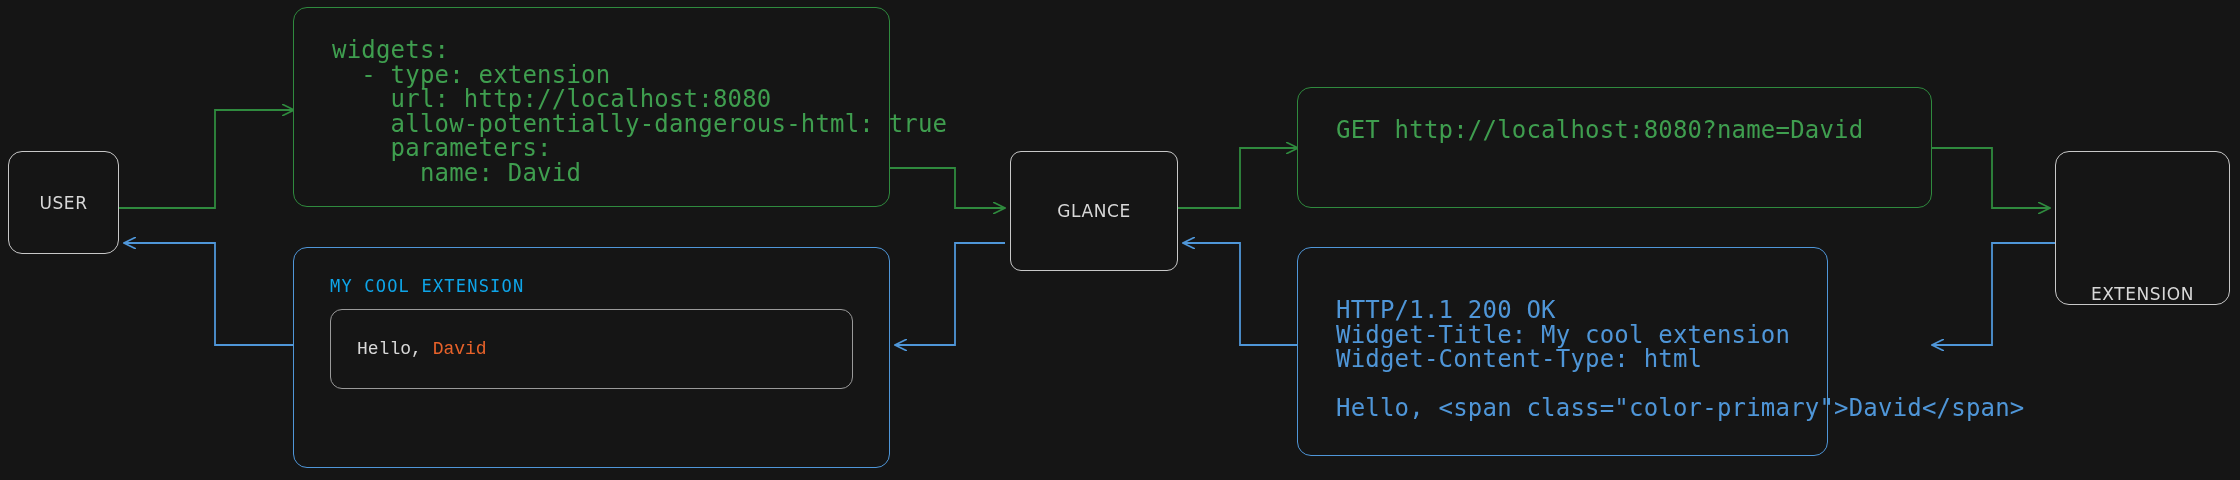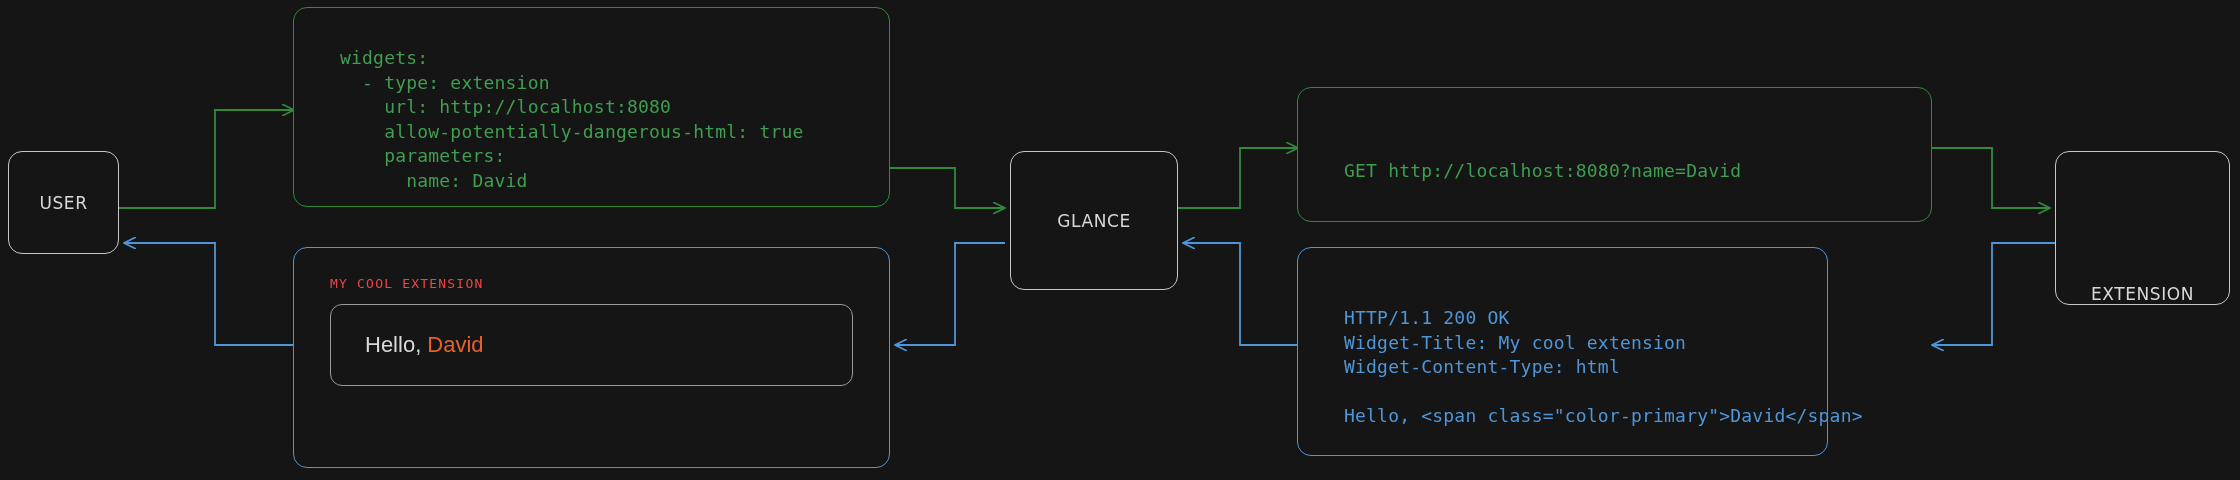--- a/index.html
+++ b/index.html
@@ -51,54 +51,53 @@
     box-sizing: border-box;
     border-radius: 14px;
     border: 1.5px solid #2f8a3e;
     background: #151515;
     padding: 22px 30px;
   }
   .msgbox.green { border-color: #2f8a3e; }
   .msgbox.blue  { border-color: #4f96d8; }
 
   .code {
-    margin: 16px;
+    margin: 8px;
     font-family: "DejaVu Sans Mono", "Liberation Mono", monospace;
-    font-size: 18px;
+    font-size: 24px;
     line-height: 24.5px;
     white-space: pre;
     letter-spacing: 0.2px;
   }
   .code.green { color: #3f9e4f; }
   .code.blue  { color: #4f96d8; }
 
   
   .widget-title {
     font-family: "DejaVu Sans Mono", "Liberation Mono", monospace;
-    font-size: 13px;
+    font-size: 17px;
     letter-spacing: 1.2px;
-    color: #ef4444;
+    color: #0ea5e9;
     margin: 0 0 13px 0;
     white-space: pre;
   }
   .widget-body {
     box-sizing: border-box;
     border: 1.5px solid #9a9a9a;
     border-radius: 12px;
     padding: 27px 26px;
     min-height: 80px;
     display: flex;
     align-items: center;
   }
   .widget-text {
-    font-family: Liberation Sans, sans-serif;
-    font-size: 22px;
+    font-family: Liberation Mono, monospace;
+    font-size: 18px;
     color: #d8d8d8;
     white-space: pre;
-    margin-left: 8px;
   }
   .color-primary { color: #e8622a; }
 </style>
 </head>
 <body>
 
 <div id="canvas">
 
   <svg id="connectors" viewBox="0 0 2240 480" width="2240" height="480" xmlns="http://www.w3.org/2000/svg">
     <defs>
@@ -124,38 +123,38 @@
 
     <path d="M1005,243 L955,243 L955,345 L895,345" fill="none" stroke="#4f96d8" stroke-width="1.8" marker-end="url(#arrow-blue)"></path>
 
     <path d="M294,345 L215,345 L215,243 L124,243" fill="none" stroke="#4f96d8" stroke-width="1.8" marker-end="url(#arrow-blue)"></path>
   </svg>
 
   <div class="node" style="left:8px; top:151px; width:111px; height:103px;">
     <span class="node-label">USER</span>
   </div>
 
-  <div class="node" style="left:1010px; top:151px; width:168px; height:139px;">
+  <div class="node" style="left:1010px; top:151px; width:168px; height:120px;border-radius:11px;">
     <span class="node-label">GLANCE</span>
   </div>
 
   <div class="node" style="left:2055px; top:151px; width:175px; height:154px;align-items:flex-end;">
     <span class="node-label">EXTENSION</span>
   </div>
 
   <div class="msgbox green" style="left:293px; top:7px; width:597px; height:200px;">
     <pre class="code green">widgets:
   - type: extension
     url: http://localhost:8080
     allow-potentially-dangerous-html: true
     parameters:
       name: David</pre>
   </div>
 
-  <div class="msgbox green" style="left:1297px; top:87px; width:635px; height:135px; display:flex; align-items:flex-end;">
+  <div class="msgbox green" style="left:1297px; top:87px; width:635px; height:121px; display:flex; align-items:flex-start;">
     <pre class="code green">GET http://localhost:8080?name=David</pre>
   </div>
 
   <div class="msgbox blue" style="left:1297px; top:247px; width:531px; height:209px; padding-top:42px;">
     <pre class="code blue">HTTP/1.1 200 OK
 Widget-Title: My cool extension
 Widget-Content-Type: html
 
 Hello, &lt;span class="color-primary"&gt;David&lt;/span&gt;</pre>
   </div>

